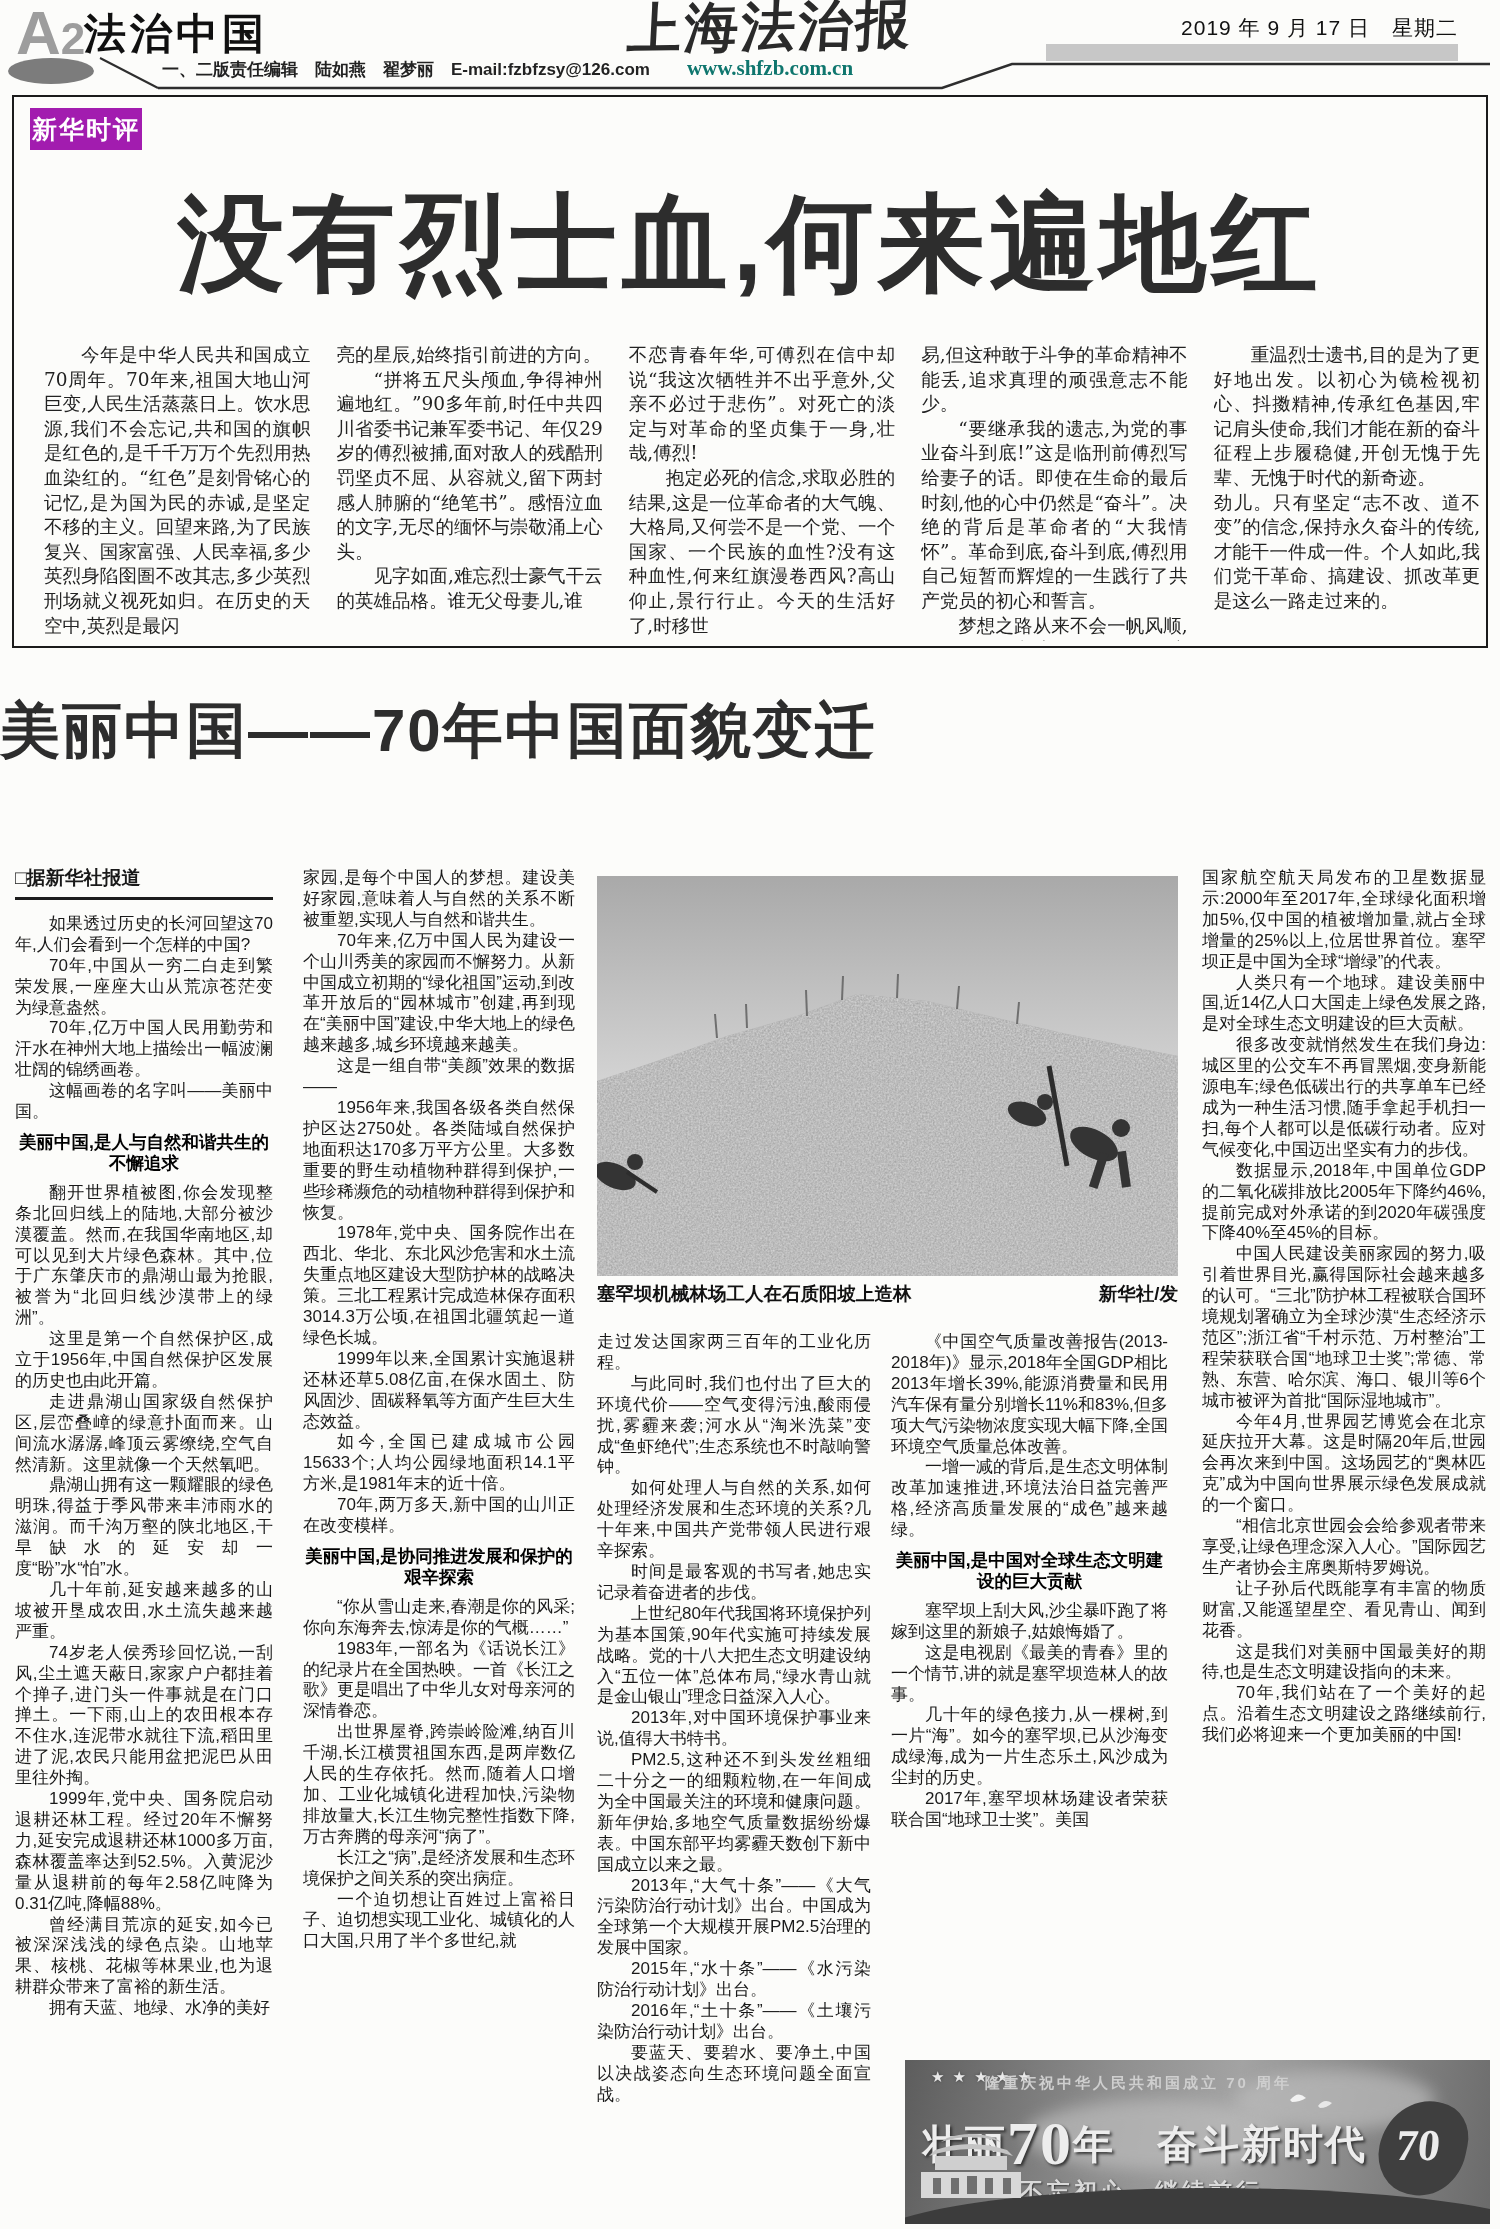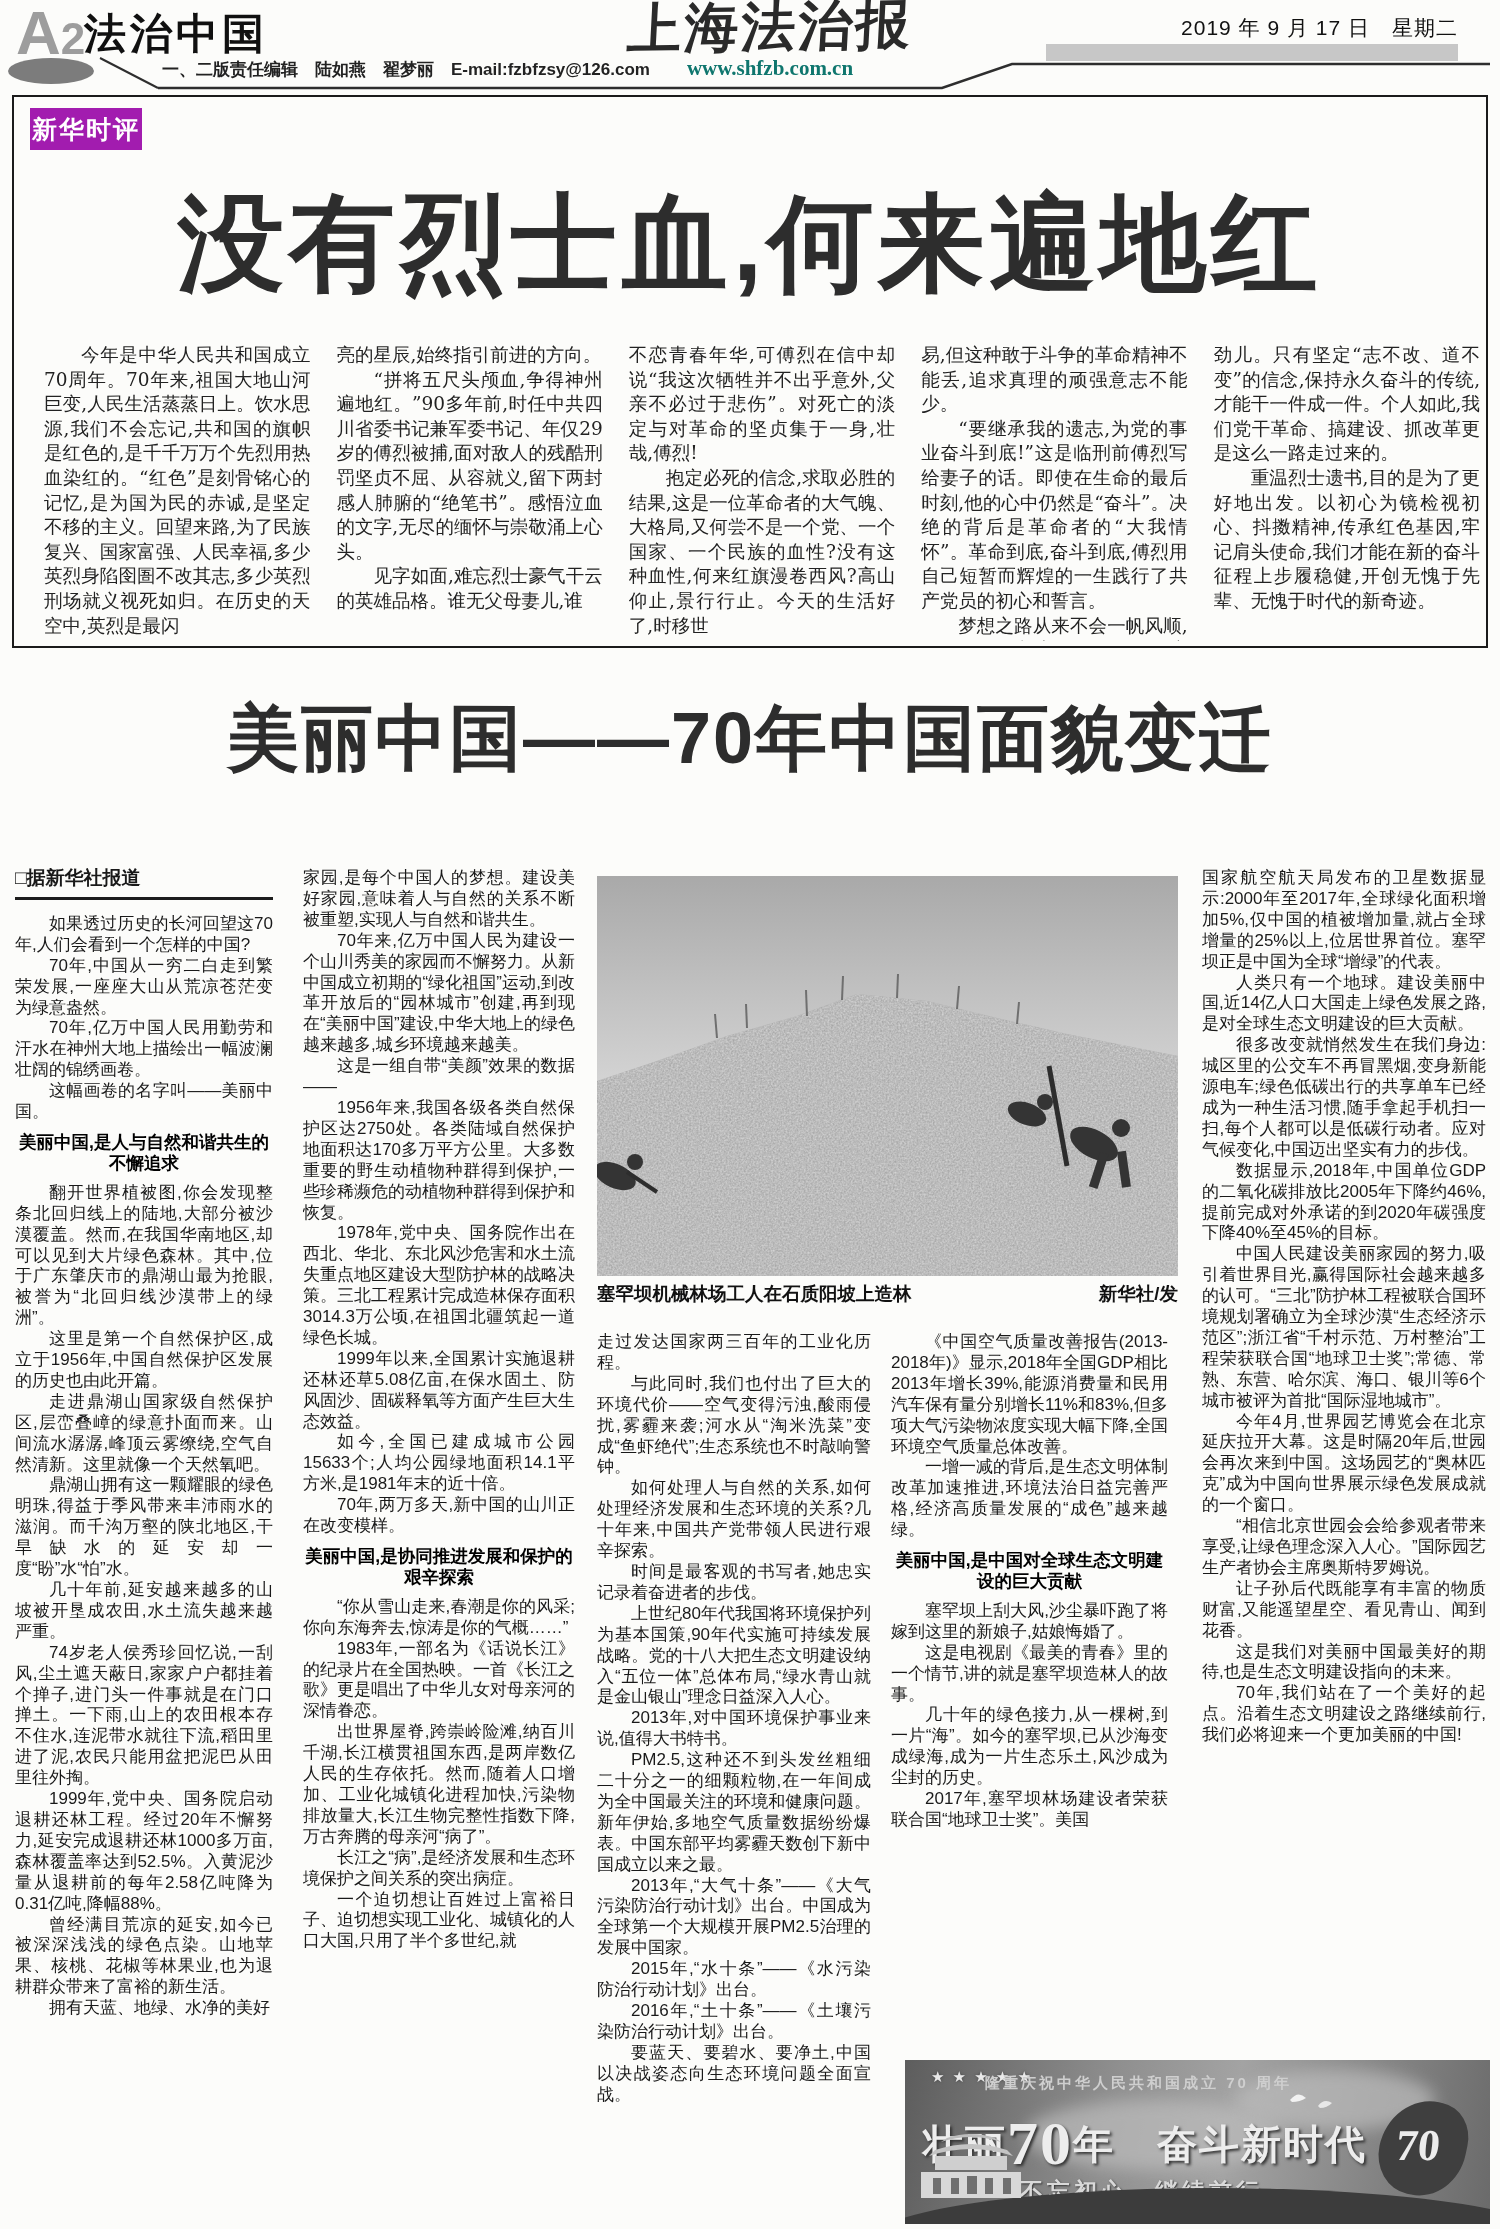--- a/index.html
+++ b/index.html
@@ -23,22 +23,22 @@
   
   .a1-box{position:absolute;left:12px;top:95px;width:1472px;height:549px;border:2px solid #1b1b1b;}
   .badge{position:absolute;left:16px;top:11px;width:112px;height:42px;background:#a21caf;color:#fff;
          font-size:25px;font-weight:700;display:flex;align-items:center;justify-content:center;letter-spacing:2px;}
   .a1-title{position:absolute;left:0;top:78px;width:100%;text-align:center;font-weight:900;
             font-size:106px;color:#2d2d2d;letter-spacing:5px;line-height:1.3;}
   .a1-cols{position:absolute;left:18px;top:246px;width:1436px;height:298px;display:flex;gap:26px;margin-left:12px;}
   .a1-col{flex:1;overflow:hidden;font-family:"DejaVu Serif",serif;font-size:18.5px;line-height:24.6px;
           text-align:justify;color:#222;}
   
-  .a2-title{position:absolute;left:0;top:692px;width:1500px;text-align:center;font-weight:900;
-            font-size:72px;color:#2d2d2d;letter-spacing:2px;line-height:1.3;}
+  .a2-title{position:absolute;left:0;top:692px;width:1500px;text-align:left;font-weight:900;
+            font-size:60px;color:#2d2d2d;letter-spacing:2px;line-height:1.3;}
   .col{position:absolute;overflow:hidden;font-size:17px;line-height:20.9px;text-align:justify;color:#191919;}
   .para{margin:0;text-indent:2em;}
   .para.cont{text-indent:0;}
   .sub{margin:9px 0;font-size:17.5px;font-weight:700;text-align:center;text-indent:0;color:#000;}
   .byline{font-size:19px;font-weight:700;padding-bottom:8px;border-bottom:3px solid #1d1d1d;margin-bottom:14px;}
   
   .photo{position:absolute;left:597px;top:876px;width:581px;height:400px;background:#b9b9b9;overflow:hidden;}
   .caption-row{position:absolute;left:597px;top:1281px;width:581px;display:flex;justify-content:space-between;
                font-weight:700;font-size:18.5px;color:#111;}
   
@@ -94,22 +94,22 @@
       <div class="a1-col">
           <p class="para cont">不恋青春年华,可傅烈在信中却说“我这次牺牲并不出乎意外,父亲不必过于悲伤”。对死亡的淡定与对革命的坚贞集于一身,壮哉,傅烈!</p>
           <p class="para">抱定必死的信念,求取必胜的结果,这是一位革命者的大气魄、大格局,又何尝不是一个党、一个国家、一个民族的血性?没有这种血性,何来红旗漫卷西风?高山仰止,景行行止。今天的生活好了,时移世</p>
         </div>
       <div class="a1-col">
           <p class="para cont">易,但这种敢于斗争的革命精神不能丢,追求真理的顽强意志不能少。</p>
           <p class="para">“要继承我的遗志,为党的事业奋斗到底!”这是临刑前傅烈写给妻子的话。即使在生命的最后时刻,他的心中仍然是“奋斗”。决绝的背后是革命者的“大我情怀”。革命到底,奋斗到底,傅烈用自己短暂而辉煌的一生践行了共产党员的初心和誓言。</p>
           <p class="para">梦想之路从来不会一帆风顺,无论干什么都离不开一股拼到底的</p>
         </div>
       <div class="a1-col">
+          <p class="para">重温烈士遗书,目的是为了更好地出发。以初心为镜检视初心、抖擞精神,传承红色基因,牢记肩头使命,我们才能在新的奋斗征程上步履稳健,开创无愧于先辈、无愧于时代的新奇迹。</p>
           <p class="para cont">劲儿。只有坚定“志不改、道不变”的信念,保持永久奋斗的传统,才能干一件成一件。个人如此,我们党干革命、搞建设、抓改革更是这么一路走过来的。</p>
-          <p class="para">重温烈士遗书,目的是为了更好地出发。以初心为镜检视初心、抖擞精神,传承红色基因,牢记肩头使命,我们才能在新的奋斗征程上步履稳健,开创无愧于先辈、无愧于时代的新奇迹。</p>
         </div>
     </div>
   </div>
 
   <div class="a2-title">美丽中国——70年中国面貌变迁</div>
 
   <div class="col" style="left:15px;top:868px;width:258px;height:1354px;">
     <div class="byline">□据新华社报道</div>
     <div>
         <p class="para">如果透过历史的长河回望这70年,人们会看到一个怎样的中国?</p>

